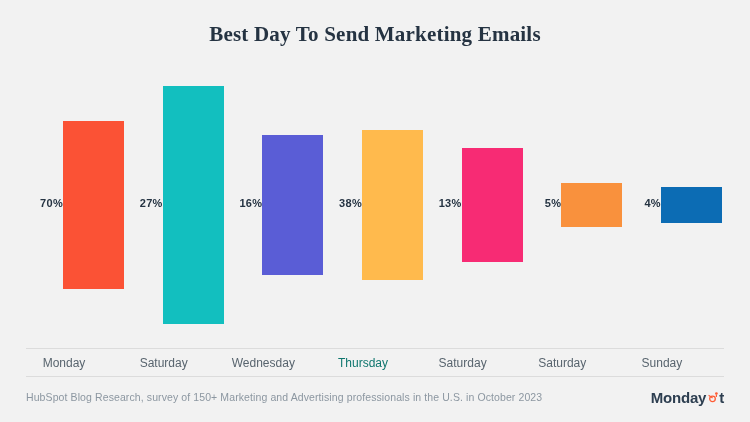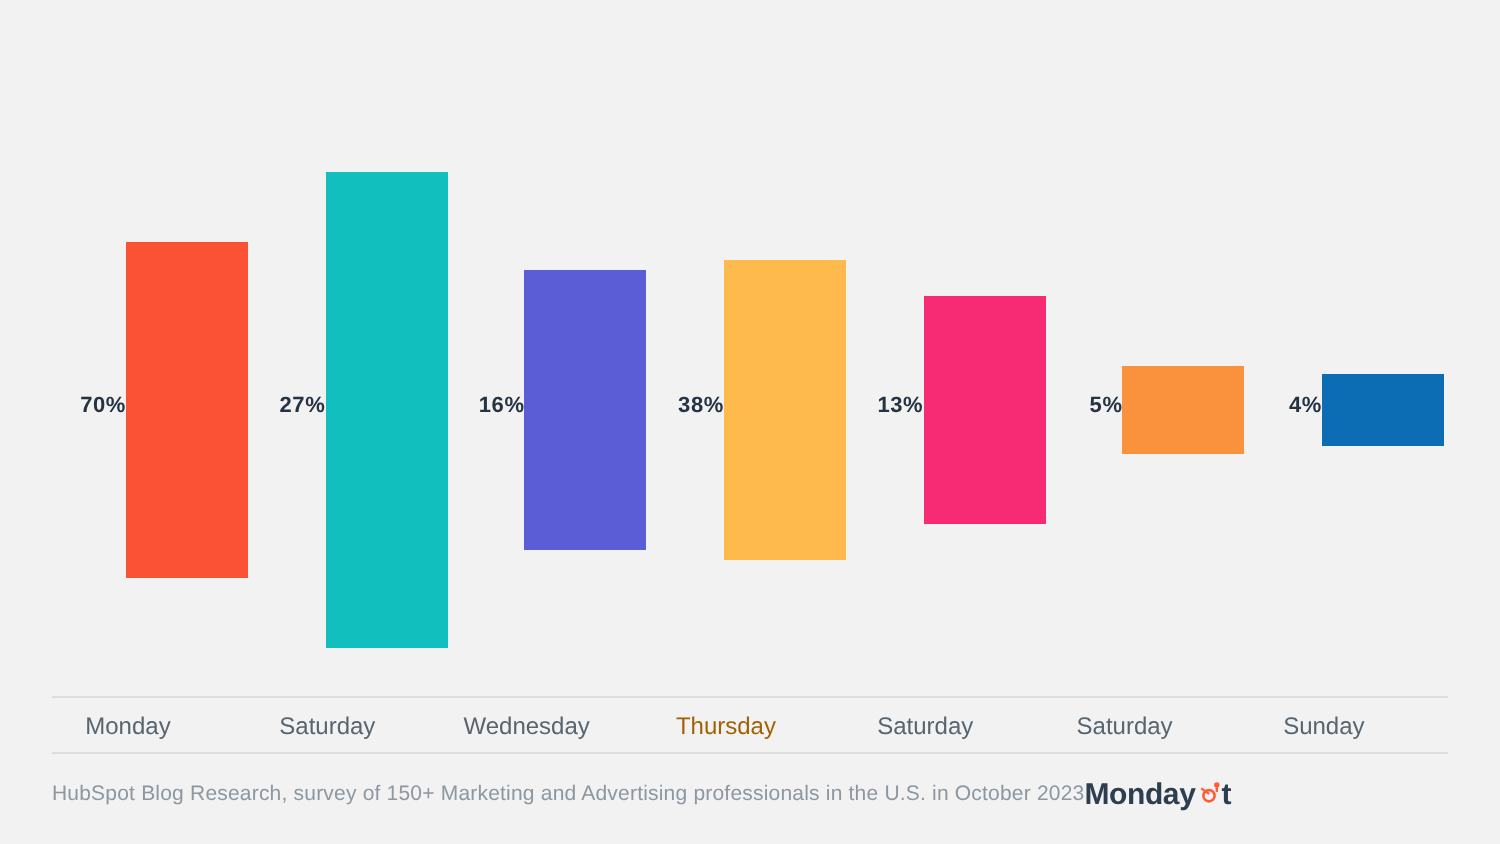--- a/index.html
+++ b/index.html
@@ -108,20 +108,21 @@
 
   
   .footer {
     position: absolute;
     left: 26px;
     top: 386px;
     width: 698px;
     height: 22px;
     display: flex;
     align-items: center;
+    justify-content: space-between;
   }
   .footer-note {
     font-size: 10.5px;
     color: #8c97a1;
     letter-spacing: 0.1px;
   }
   .logo {
     display: flex;
     align-items: baseline;
     font-size: 15px;
@@ -137,20 +138,21 @@
     margin: 0 0px;
     transform: translateY(1px);
   }
   .logo-sprocket svg { display: block; }
 </style>
 </head>
 <body style="background: rgb(242, 242, 242);">
 
 <div id="infographic" style="background: rgb(242, 242, 242);">
 
+  <div class="chart-title" style="color: rgb(37, 51, 66);">Best Day To Send Marketing Emails</div>
 
   <div class="plot">
     <div class="bars">
 
       <div class="bar-slot">
         <div class="bar-value" style="color: rgb(37, 51, 66);">70%</div>
         <div class="bar-rect" style="height: 167.2px; background: rgb(251, 82, 53);"></div>
       </div>
 
       <div class="bar-slot">
@@ -185,21 +187,21 @@
 
     </div>
   </div>
 
   <div class="axis-line axis-baseline" style="background: rgb(220, 220, 220);"></div>
 
   <div class="cat-labels">
     <div class="cat-label" style="color: rgb(88, 100, 110);">Monday</div>
     <div class="cat-label" style="color: rgb(88, 100, 110);">Saturday</div>
     <div class="cat-label" style="color: rgb(88, 100, 110);">Wednesday</div>
-    <div class="cat-label" style="color: #a16207;">Thursday</div>
+    <div class="cat-label" style="color: #0f766e;">Thursday</div>
     <div class="cat-label" style="color: rgb(88, 100, 110);">Saturday</div>
     <div class="cat-label" style="color: rgb(88, 100, 110);">Saturday</div>
     <div class="cat-label" style="color: rgb(88, 100, 110);">Sunday</div>
   </div>
 
   <div class="axis-line axis-footer" style="background: rgb(220, 220, 220);"></div>
 
   <div class="footer">
     <div class="footer-note" style="color: rgb(140, 151, 161);">HubSpot Blog Research, survey of 150+ Marketing and Advertising professionals in the U.S. in October 2023</div>
 

